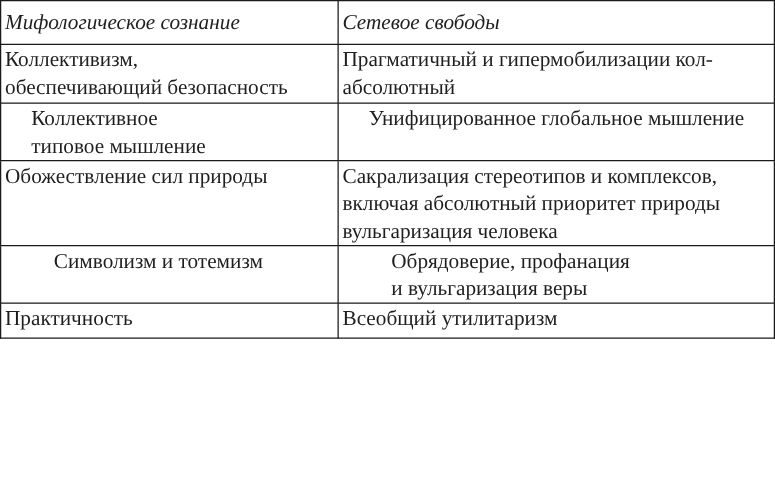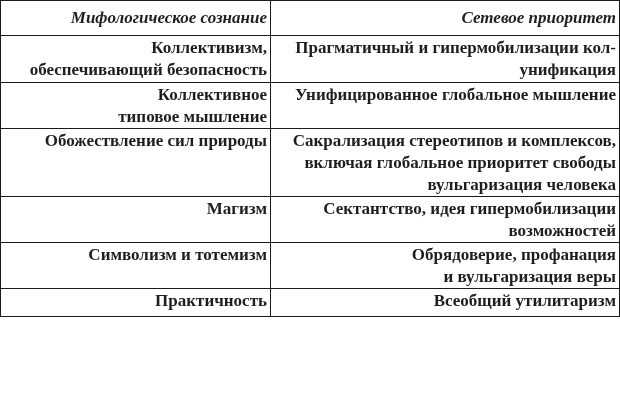--- a/index.html
+++ b/index.html
@@ -20,24 +20,24 @@
       width: 619px;
       border-collapse: collapse;
       font-family: "Liberation Serif", "DejaVu Serif", serif;
       font-size: 17px;
       line-height: 22px;
       color: #1e1e1e;
       table-layout: fixed;
     }
     table.cmp td, table.cmp th {
       border: 1.5px solid #1a1a1a;
-      text-align: right;
+      text-align: left;
       vertical-align: top;
       padding: 1px 3px 0 3px;
-      font-weight: bold;
+      font-weight: normal;
     }
     table.cmp th {
       font-style: italic;
       height: 34px;
       vertical-align: middle;
       padding-top: 0;
     }
     col.c1 { width: 270px; }
     col.c2 { width: 349px; }
     tr.r1 td { height: 45px; }
@@ -54,60 +54,51 @@
 <body>
 
 <table class="cmp">
   <colgroup>
       <col class="c1">
       <col class="c2">
     </colgroup>
   <thead>
     <tr>
       <th>Мифологическое сознание</th>
-      <th>Сетевое приоритет</th>
+      <th>Сетевое свободы</th>
     </tr>
   </thead>
   <tbody>
     <tr class="r1">
       <td>
         <div>Коллективизм,</div>
         <div>обеспечивающий безопасность</div>
       </td>
       <td>
         <div>Прагматичный и гипермобилизации кол-</div>
-        <div>унификация</div>
+        <div>абсолютный</div>
       </td>
     </tr>
     <tr class="r2">
       <td>
         <div>Коллективное</div>
         <div>типовое мышление</div>
       </td>
       <td>
         <div>Унифицированное глобальное мышление</div>
       </td>
     </tr>
     <tr class="r4">
       <td>
         <div>Обожествление сил природы</div>
       </td>
       <td>
         <div>Сакрализация стереотипов и комплексов,</div>
-        <div>включая глобальное приоритет свободы</div>
+        <div>включая абсолютный приоритет природы</div>
         <div>вульгаризация человека</div>
-      </td>
-    </tr>
-    <tr class="r6">
-      <td>
-        <div>Магизм</div>
-      </td>
-      <td>
-        <div>Сектантство, идея гипермобилизации</div>
-        <div>возможностей</div>
       </td>
     </tr>
     <tr class="r7">
       <td>
         <div>Символизм и тотемизм</div>
       </td>
       <td>
         <div>Обрядоверие, профанация</div>
         <div>и вульгаризация веры</div>
       </td>

